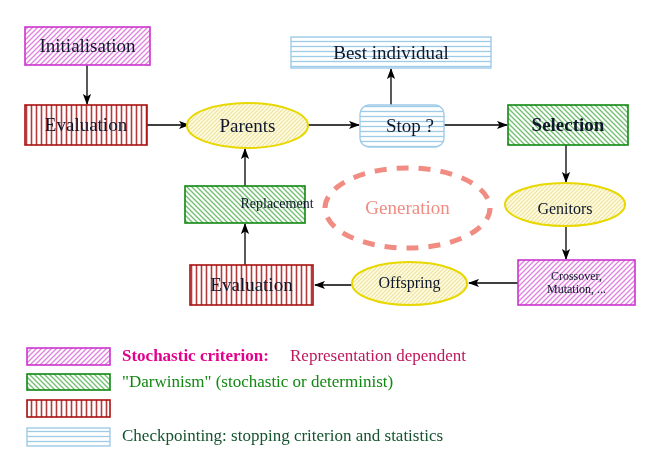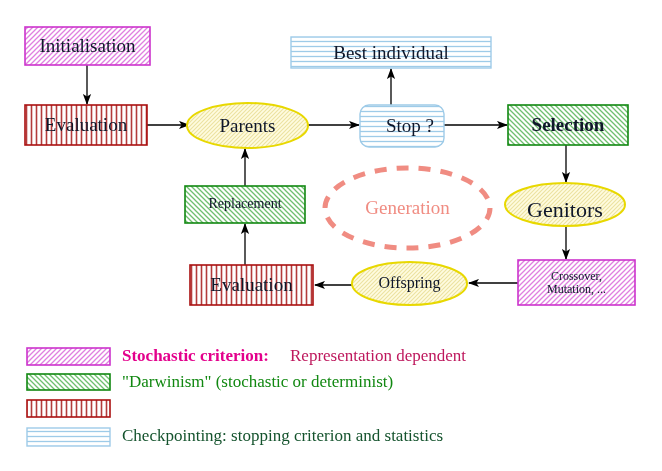--- a/index.html
+++ b/index.html
@@ -149,25 +149,25 @@
   <div class="node-label" style="left:25px; top:105px; width:122px; height:40px; font-size:19px;">Evaluation</div>
 
   <div class="node-label" style="left:187px; top:103px; width:121px; height:45px; font-size:19px;">Parents</div>
 
   <div class="node-label" style="left:368px; top:105px; width:84px; height:42px; font-size:19px;">Stop ?</div>
 
   <div class="node-label" style="left:508px; top:105px; width:120px; height:40px; font-size:19px;font-weight:bold;">Selection</div>
 
   <div class="node-label" style="left:291px; top:37px; width:200px; height:31px; font-size:19px;">Best individual</div>
 
-  <div class="node-label" style="left:185px; top:186px; width:120px; height:37px; font-size:14px;">Replacement</div>
+  <div class="node-label" style="left:185px; top:186px; width:120px; height:37px; font-size:14px;padding-left:32px;">Replacement</div>
 
   <div class="node-label" style="left:325px; top:168px; width:165px; height:80px; font-size:19px; color:#f08c82;">Generation</div>
 
-  <div class="node-label" style="left:505px; top:183px; width:120px; height:53px; font-size:22px;">Genitors</div>
+  <div class="node-label" style="left:505px; top:183px; width:120px; height:53px; font-size:16px;">Genitors</div>
 
   <div class="node-label" style="left:190px; top:265px; width:123px; height:40px; font-size:19px;">Evaluation</div>
 
   <div class="node-label" style="left:352px; top:262px; width:115px; height:43px; font-size:16px;">Offspring</div>
 
   <div class="node-label" style="left:518px; top:260px; width:117px; height:45px; font-size:12px;">Crossover,
 Mutation, ...</div>
 
   <div class="legend-text" style="left:122px; top:346px; font-size:17px; font-weight:bold; color:#e3008c;">Stochastic criterion:</div>
   <div class="legend-text" style="left:290px; top:346px; font-size:17px; color:#be185d;">Representation dependent</div>

